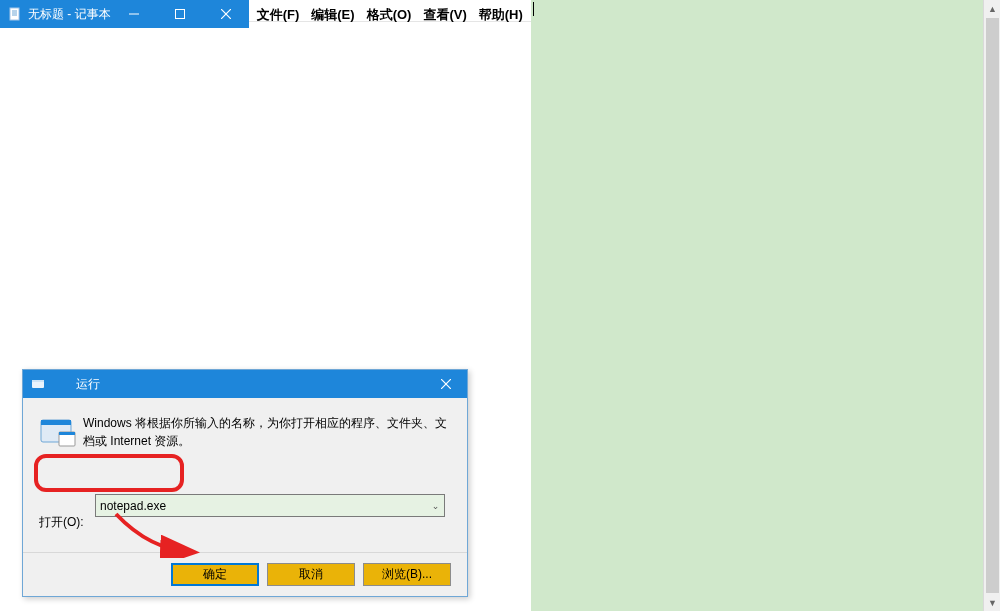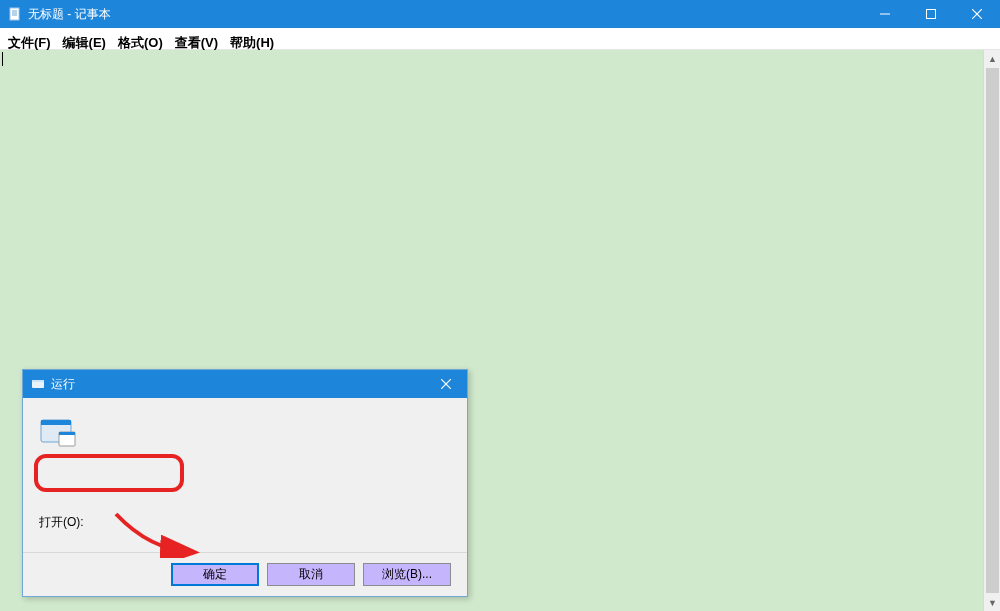--- a/index.html
+++ b/index.html
@@ -1,19 +1,19 @@
 <!DOCTYPE html>
 <html><head>
 <meta charset="utf-8">
 <style>
   * { box-sizing: border-box; margin: 0; padding: 0; }
   html, body { width: 1000px; height: 611px; font-family: "Microsoft YaHei", "Segoe UI", Tahoma, sans-serif; overflow: hidden; background: #fff; }
 
   
-  .np-window { width: 1000px; height: 611px; display: flex; flex-direction: column; }
+  .np-window { width: 1000px; height: 611px; display: flex; }
   .np-titlebar { background: #1e86da; color: #fff; height: 28px; display: flex; align-items: center; font-size: 12px; }
   .np-titlebar .icon { width: 14px; height: 14px; margin: 0 6px 0 8px; display: inline-flex; align-items: center; justify-content: center; }
   .np-title { flex: 0 1 auto; white-space: nowrap; }
   .np-titlebar .spacer { flex: 1; }
   .np-ctrls { display: flex; height: 100%; }
   .np-ctrls .ctrl { width: 46px; display: flex; align-items: center; justify-content: center; color: #fff; }
   .np-ctrls .ctrl svg { width: 10px; height: 10px; }
   .np-ctrls .ctrl.close { width: 46px; }
 
   .np-menubar { background: #fff; height: 22px; display: flex; align-items: center; padding: 0 2px; border-bottom: 1px solid #e5e5e5; }
@@ -22,36 +22,36 @@
   .np-body { flex: 1; position: relative; background: #d0e8cb; }
   .np-scrollbar-v { position: absolute; right: 0; top: 0; width: 17px; height: 100%; background: #f0f0f0; border-left: 1px solid #d9d9d9; }
   .np-scroll-up, .np-scroll-dn { position: absolute; left: 0; width: 17px; height: 17px; display: flex; align-items: center; justify-content: center; color: #666; font-size: 9px; }
   .np-scroll-up { top: 0; }
   .np-scroll-dn { bottom: 0; }
   .np-thumb { position: absolute; left: 2px; top: 18px; width: 13px; bottom: 18px; background: #cdcdcd; }
   .np-caret { position: absolute; left: 2px; top: 2px; width: 1px; height: 14px; background: #000; }
 
   
   .run-dlg { position: absolute; left: 22px; top: 369px; width: 446px; height: 228px; background: #f0f0f0; border: 1px solid #6fa7d6; box-shadow: 2px 2px 6px rgba(0,0,0,0.2); display: flex; flex-direction: column; }
-  .run-titlebar { height: 28px; background: #1e86da; color: #fff; display: flex; align-items: center; font-size: 12px; }
+  .run-titlebar { height: 28px; background: #1e86da; color: #fff; display: flex; align-items: center; font-size: 12px; gap: 25px; }
   .run-titlebar .icon { width: 14px; height: 14px; margin: 0 6px 0 8px; display: inline-flex; }
   .run-title { flex: 1; }
   .run-close { width: 42px; display: flex; align-items: center; justify-content: center; height: 100%; }
   .run-close svg { width: 10px; height: 10px; }
 
   .run-body { flex: 1; position: relative; background: #f0f0f0; }
   .run-icon { position: absolute; left: 16px; top: 18px; width: 38px; height: 32px; }
   .run-desc { position: absolute; left: 60px; top: 16px; right: 16px; font-size: 12px; line-height: 18px; color: #000; }
   .open-label { position: absolute; left: 16px; top: 116px; font-size: 12px; }
   .open-combo { position: absolute; left: 72px; top: 96px; width: 350px; height: 23px; }
   .open-input { width: 100%; height: 100%; border: 1px solid #7a7a7a; background: #e6f2e3; font-size: 12px; padding: 0 20px 0 4px; outline: none; font-family: inherit; }
   .open-drop { position: absolute; right: 1px; top: 1px; width: 17px; height: 21px; display: flex; align-items: center; justify-content: center; color: #555; font-size: 9px; }
 
   .run-btnbar { position: absolute; left: 0; right: 0; bottom: 0; height: 44px; background: #f0f0f0; border-top: 1px solid #d8d8d8; display: flex; justify-content: flex-end; align-items: center; gap: 8px; padding-right: 16px; }
-  .run-btn { width: 88px; height: 23px; border: 1px solid #8c8c8c; background: #c4b5fd; font-size: 12px; display: inline-flex; align-items: center; justify-content: center; font-family: inherit; }
+  .run-btn { width: 88px; height: 23px; border: 1px solid #8c8c8c; background: #eab308; font-size: 12px; display: inline-flex; align-items: center; justify-content: center; font-family: inherit; }
   .run-btn.default { border: 1px solid #0078d7; box-shadow: inset 0 0 0 1px #0078d7; }
 
   
   .anno-circle { position: absolute; left: 34px; top: 454px; width: 150px; height: 38px; border: 4px solid #e62222; border-radius: 12px; pointer-events: none; }
   .anno-arrow { position: absolute; left: 112px; top: 508px; width: 90px; height: 50px; pointer-events: none; }
 </style>
 </head>
 <body>
 
 <div class="np-window">
@@ -122,21 +122,26 @@
   </div>
   <div class="run-body">
     <div class="run-icon">
       <svg viewBox="0 0 38 32">
         <rect x="2" y="4" width="30" height="22" rx="2" fill="#dfeaf5" stroke="#6fa7d6"></rect>
         <rect x="2" y="4" width="30" height="5" fill="#1e86da"></rect>
         <rect x="20" y="16" width="16" height="14" rx="1" fill="#fff" stroke="#999"></rect>
         <rect x="20" y="16" width="16" height="3" fill="#1e86da"></rect>
       </svg>
     </div>
+    <div class="run-desc">Windows 将根据你所输入的名称，为你打开相应的程序、文件夹、文档或 Internet 资源。</div>
     <div class="open-label">打开(O):</div>
+    <div class="open-combo">
+      <input class="open-input" type="text" value="notepad.exe" style="">
+      <div class="open-drop">⌄</div>
+    </div>
     <div class="run-btnbar">
       <button class="run-btn default">确定</button>
       <button class="run-btn">取消</button>
       <button class="run-btn">浏览(B)...</button>
     </div>
   </div>
 </div>
 
 <div class="anno-circle"></div>
 <svg class="anno-arrow" viewBox="0 0 90 50">

